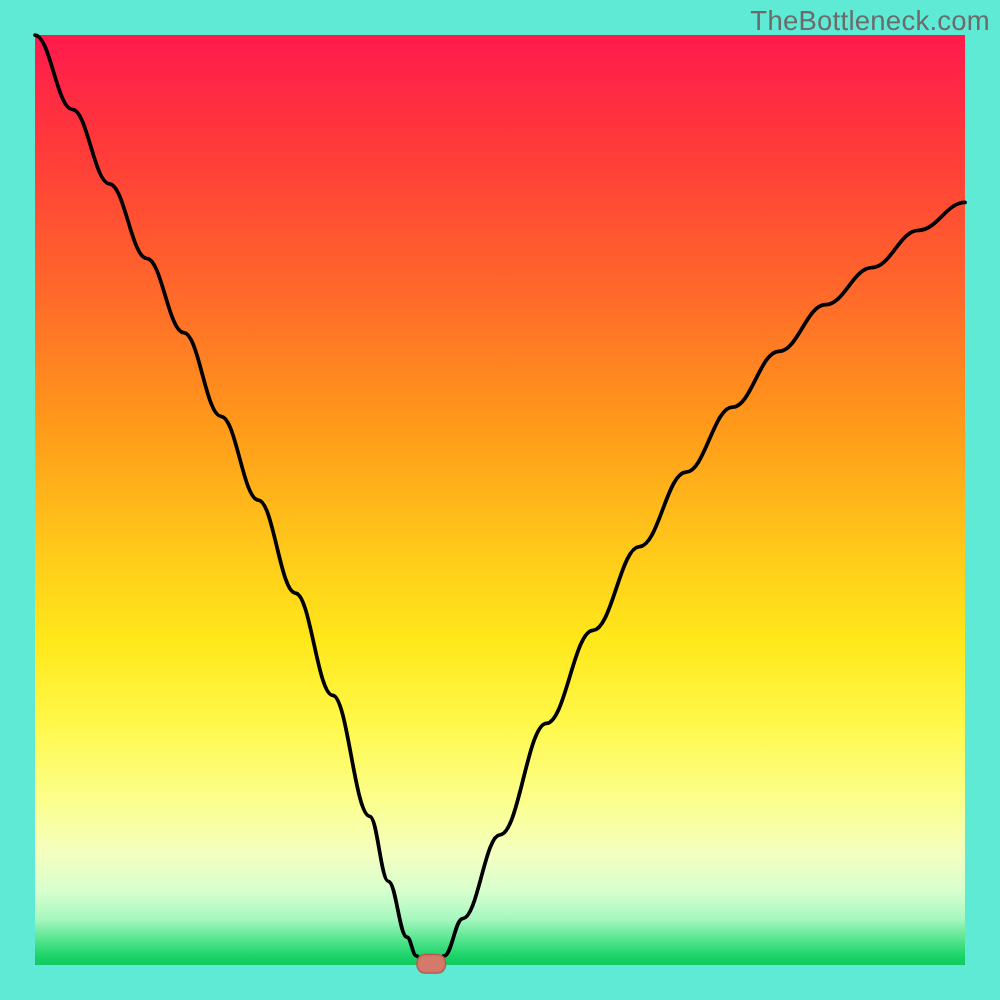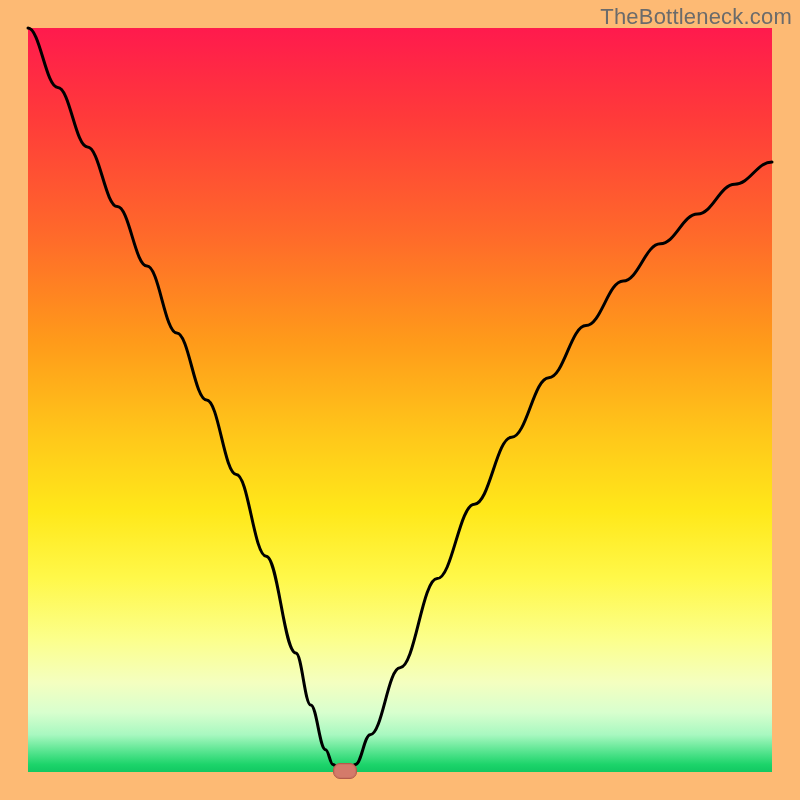--- a/index.html
+++ b/index.html
@@ -8,21 +8,21 @@
     width: 800px;
     height: 800px;
     overflow: hidden;
     background: #000;
     font-family: Arial, Helvetica, sans-serif;
   }
   .frame {
     position: relative;
     width: 800px;
     height: 800px;
-    background: #fdba74;
+    background: #5eead4;
   }
   .plot {
     position: absolute;
     left: 28px;
     top: 28px;
     width: 744px;
     height: 744px;
     
     background: linear-gradient(
       to bottom,

